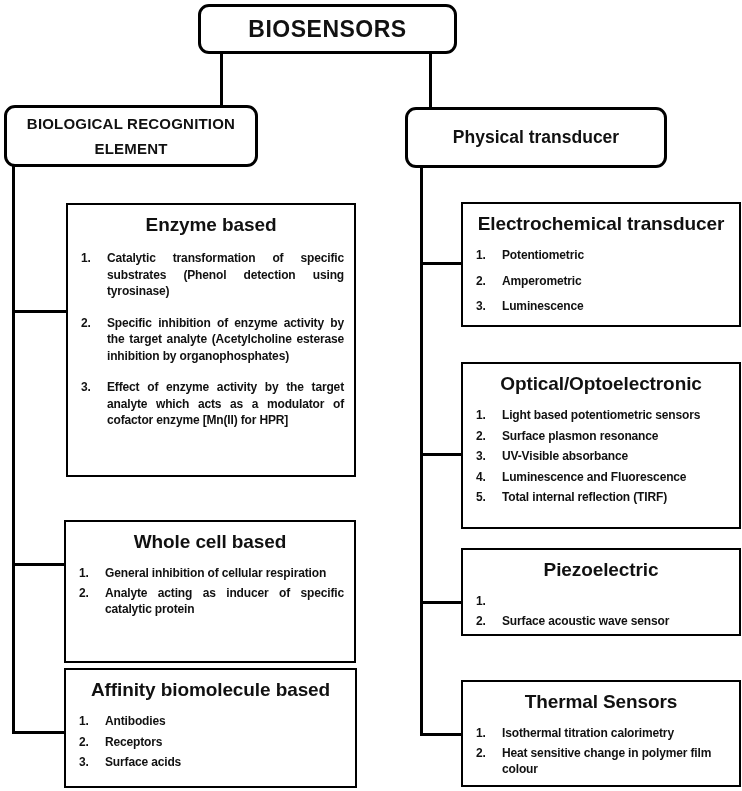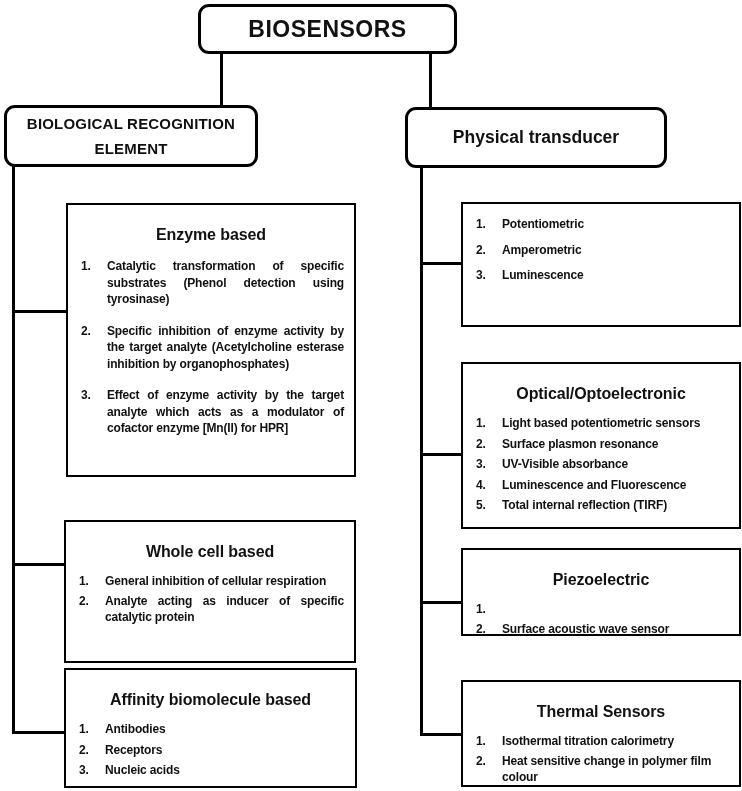--- a/index.html
+++ b/index.html
@@ -13,21 +13,21 @@
     position:absolute;background:#fff;border:2.5px solid #000;
     box-sizing:border-box;
   }
   .rounded{
     border-width:3px;border-radius:11px;
     display:flex;align-items:center;justify-content:center;text-align:center;
   }
   .root-label{font-size:23px;letter-spacing:.5px;}
   .hdr-left{font-size:15px;line-height:1.7;letter-spacing:.2px;padding:0 14px;}
   .hdr-right{font-size:17.5px;}
-  .box-title{text-align:center;font-size:16px;padding-top:21px;letter-spacing:-.1px;}
+  .box-title{text-align:center;font-size:19px;padding-top:9px;letter-spacing:-.1px;}
   .items{padding:12px 10px 0 13px;font-size:12px;line-height:1.38;letter-spacing:-.15px;}
   .item{display:flex;align-items:flex-start;}
   .item .num{flex:0 0 26px;width:26px;}
   .item .txt{flex:1;}
   .justify .txt{text-align:justify;}
   
   .b-enzyme .items{padding-top:14px;}
   .b-enzyme .item{margin-bottom:15px;}
   .b-wholecell .item{margin-bottom:3px;}
   .b-affinity .item{margin-bottom:4px;}
@@ -104,26 +104,27 @@
       <div class="item">
         <span class="num">1.</span>
         <span class="txt">Antibodies</span>
       </div>
       <div class="item">
         <span class="num">2.</span>
         <span class="txt">Receptors</span>
       </div>
       <div class="item">
         <span class="num">3.</span>
-        <span class="txt">Nucleic acids</span>
+        <span class="txt">Surface acids</span>
       </div>
     </div>
   </div>
 
   <div class="node b-electro" style="left:461px;top:202px;width:280px;height:125px;">
+    <div class="box-title">Electrochemical transducer</div>
     <div class="items">
       <div class="item">
         <span class="num">1.</span>
         <span class="txt">Potentiometric</span>
       </div>
       <div class="item">
         <span class="num">2.</span>
         <span class="txt">Amperometric</span>
       </div>
       <div class="item">

